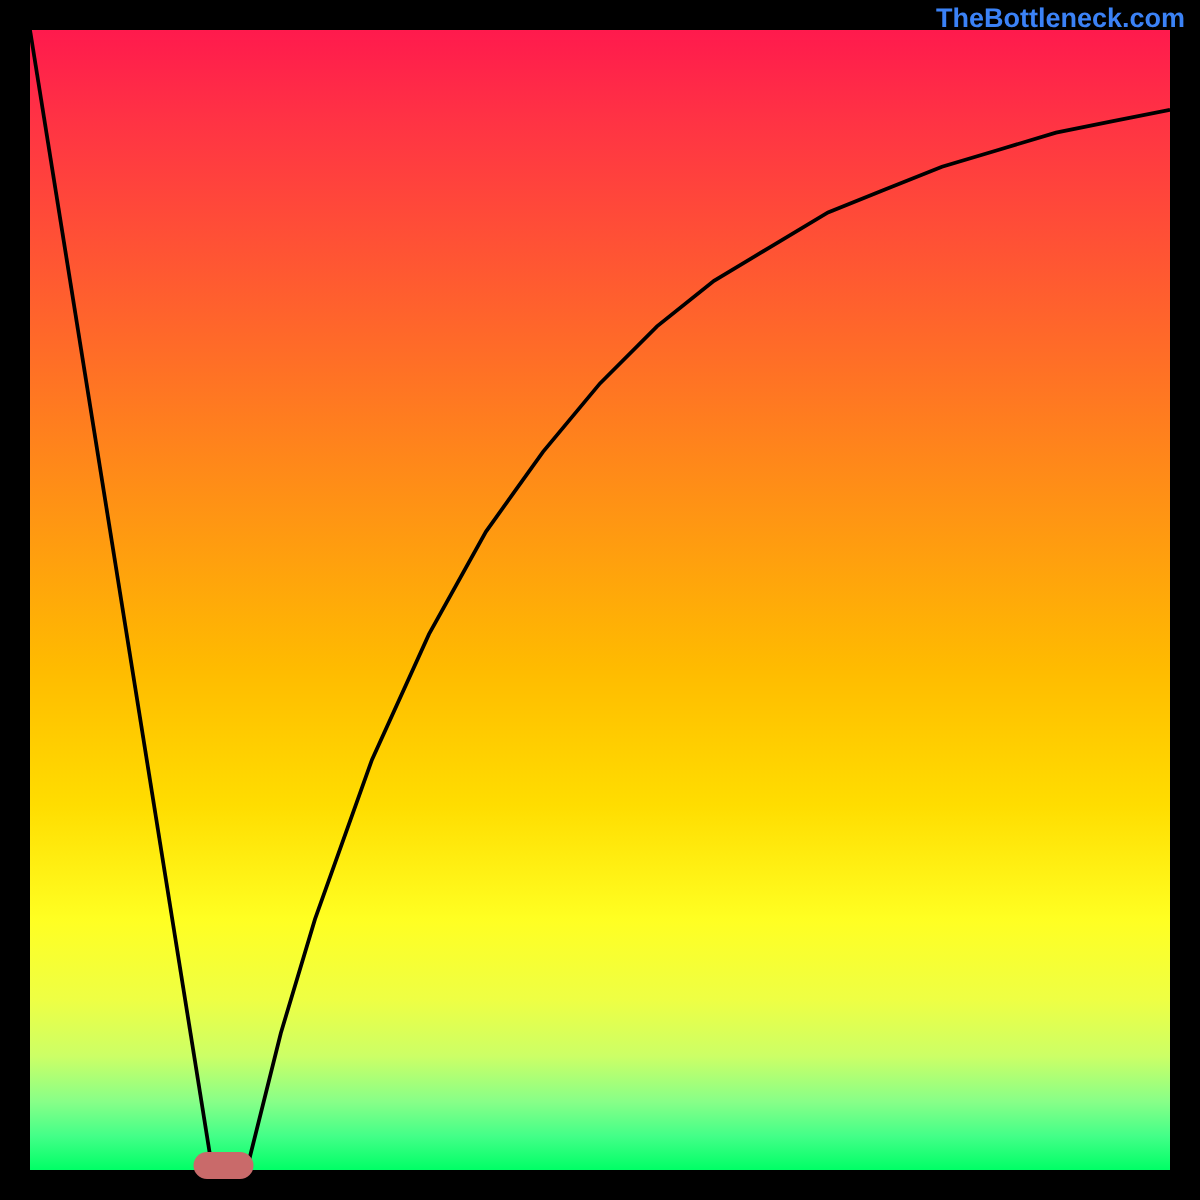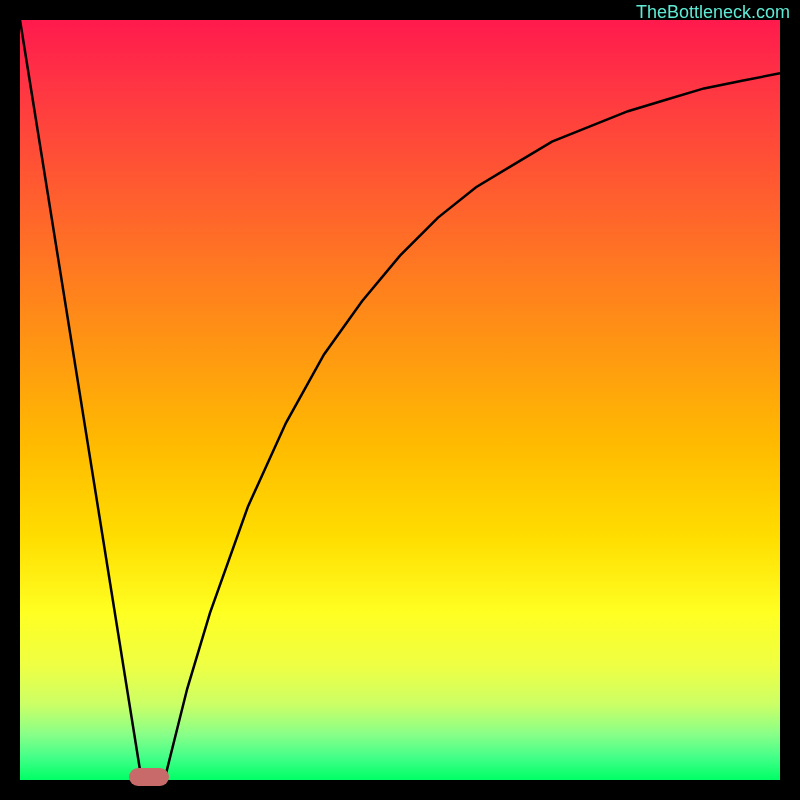--- a/index.html
+++ b/index.html
@@ -35,22 +35,22 @@
         #44ff88 97%,
         #00ff66 100%
       );
     }
     .watermark {
       position: absolute;
       top: 2px;
       right: 10px;
       font-family: Arial, sans-serif;
       font-size: 18px;
-      font-weight: normal;
-      color: #5eead4;
+      font-weight: bold;
+      color: #3b82f6;
       z-index: 10;
     }
     .curve-svg {
       position: absolute;
       left: 20px;
       top: 20px;
       width: 760px;
       height: 760px;
       z-index: 5;
     }

